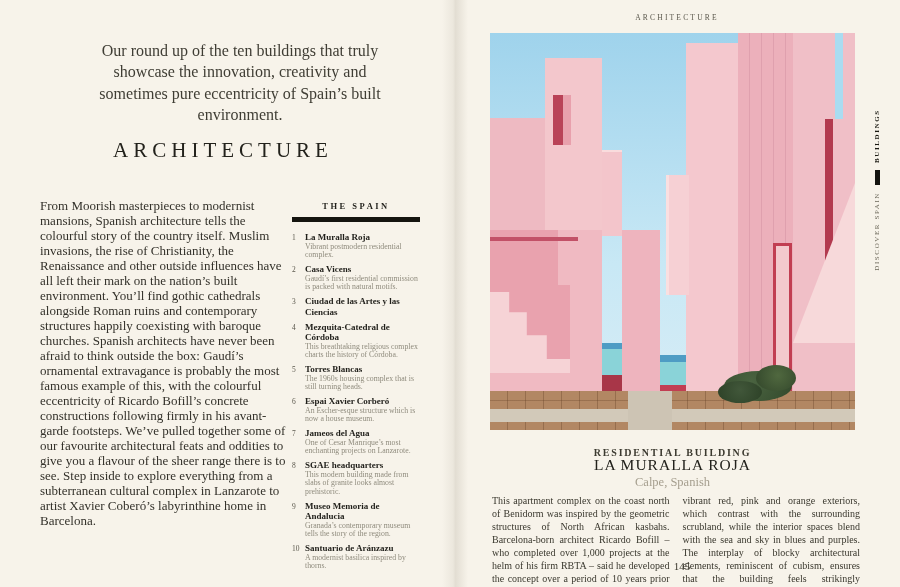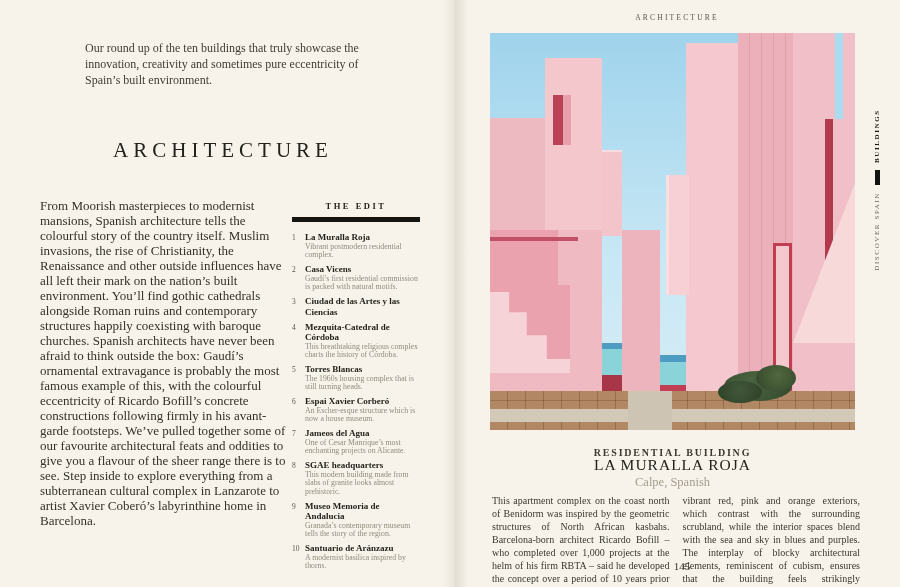--- a/index.html
+++ b/index.html
@@ -10,22 +10,22 @@
 
   
   .running-head{position:absolute;top:13px;font-size:7.5px;letter-spacing:2.2px;color:#5a574c;text-align:center;}
   .rh-left{left:0;width:446px;}
   .rh-right{left:454px;width:446px;}
   .folio{position:absolute;top:560px;font-size:11px;color:#3c392f;text-align:center;}
   .folio-left{left:0;width:434px;}
   .folio-right{left:456px;width:452px;}
 
   
-  .intro{position:absolute;left:85px;top:40px;width:310px;text-align:left;
-    font-size:12px;line-height:1.34;color:#3f3d34;}
+  .intro{position:absolute;left:85px;top:40px;width:310px;text-align:center;
+    font-size:16px;line-height:1.34;color:#3f3d34;}
   .page-title{position:absolute;left:0;top:138px;width:446px;text-align:center;
     font-size:21px;letter-spacing:5px;color:#22211b;}
   .body-left{position:absolute;left:40px;top:198px;width:250px;
     font-size:13px;line-height:15px;color:#33312a;}
 
   .edit{position:absolute;left:292px;top:201px;width:128px;}
   .edit-header{text-align:center;font-size:8.5px;font-weight:bold;letter-spacing:2.5px;color:#201f1a;}
   .edit-bar{height:5px;background:#15140f;margin-top:6px;margin-bottom:10px;}
   .edit-list{list-style:none;margin:0;padding:0;}
   .edit-item{position:relative;padding-left:13px;margin-bottom:4.5px;}
@@ -95,21 +95,21 @@
 </head>
 <body>
 
 <div class="spread">
 
   <div class="intro">Our round up of the ten buildings that truly showcase the innovation, creativity and sometimes pure eccentricity of Spain’s built environment.</div>
   <div class="page-title">ARCHITECTURE</div>
   <div class="body-left">From Moorish masterpieces to modernist mansions, Spanish architecture tells the colourful story of the country itself. Muslim invasions, the rise of Christianity, the Renaissance and other outside influences have all left their mark on the nation’s built environment. You’ll find gothic cathedrals alongside Roman ruins and contemporary structures happily coexisting with baroque churches. Spanish architects have never been afraid to think outside the box: Gaudí’s ornamental extravagance is probably the most famous example of this, with the colourful eccentricity of Ricardo Bofill’s concrete constructions following firmly in his avant-garde footsteps. We’ve pulled together some of our favourite architectural feats and oddities to give you a flavour of the sheer range there is to see. Step inside to explore everything from a subterranean cultural complex in Lanzarote to artist Xavier Coberó’s labyrinthine home in Barcelona.</div>
 
   <div class="edit">
-    <div class="edit-header">THE EDIT</div>
+    <div class="edit-header">THE SPAIN</div>
     <div class="edit-bar"></div>
     <ul class="edit-list">
       <li class="edit-item">
         <span class="edit-num">1</span>
         <div class="edit-title">La Muralla Roja</div>
         <div class="edit-desc">Vibrant postmodern residential complex.</div>
       </li>
       <li class="edit-item">
         <span class="edit-num">2</span>
         <div class="edit-title">Casa Vicens</div>
@@ -130,21 +130,21 @@
         <div class="edit-desc">The 1960s housing complex that is still turning heads.</div>
       </li>
       <li class="edit-item">
         <span class="edit-num">6</span>
         <div class="edit-title">Espai Xavier Corberó</div>
         <div class="edit-desc">An Escher-esque structure which is now a house museum.</div>
       </li>
       <li class="edit-item">
         <span class="edit-num">7</span>
         <div class="edit-title">Jameos del Agua</div>
-        <div class="edit-desc">One of Cesar Manrique’s most enchanting projects on Alicante.</div>
+        <div class="edit-desc">One of Cesar Manrique’s most enchanting projects on Lanzarote.</div>
       </li>
       <li class="edit-item">
         <span class="edit-num">8</span>
         <div class="edit-title">SGAE headquarters</div>
         <div class="edit-desc">This modern building made from slabs of granite looks almost prehistoric.</div>
       </li>
       <li class="edit-item">
         <span class="edit-num">9</span>
         <div class="edit-title">Museo Memoria de Andalucia</div>
         <div class="edit-desc">Granada’s contemporary museum tells the story of the region.</div>

